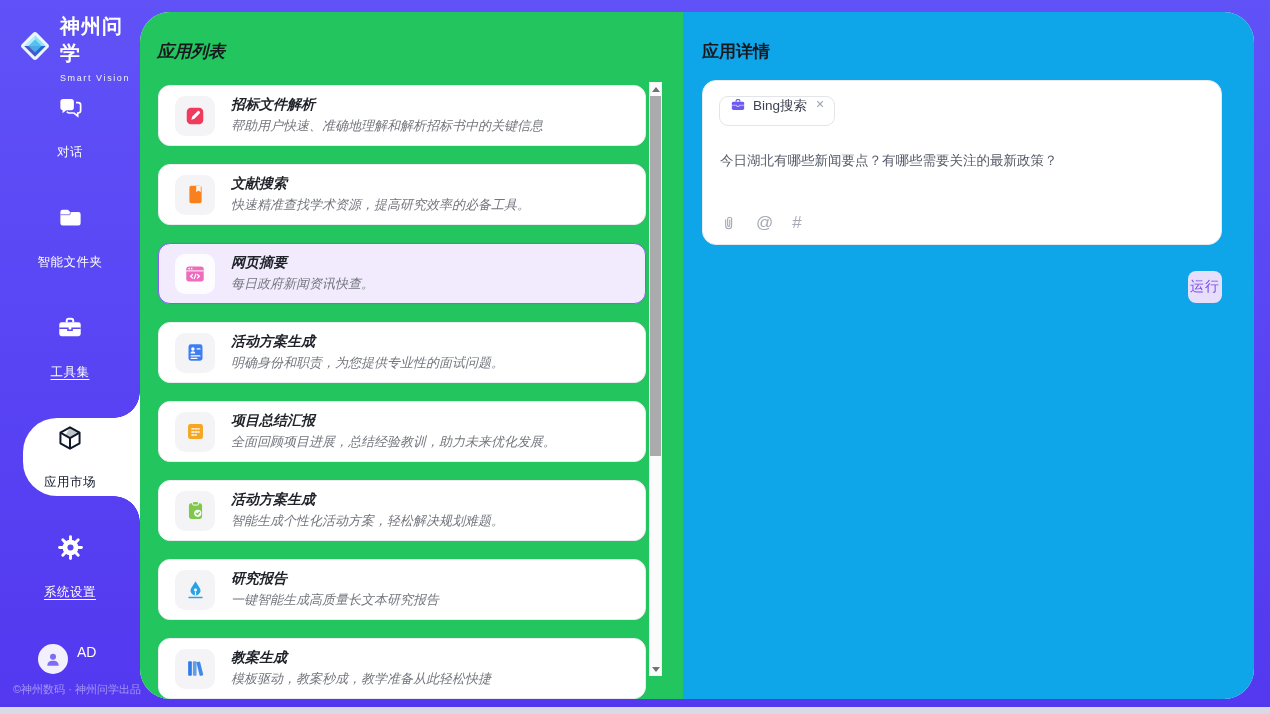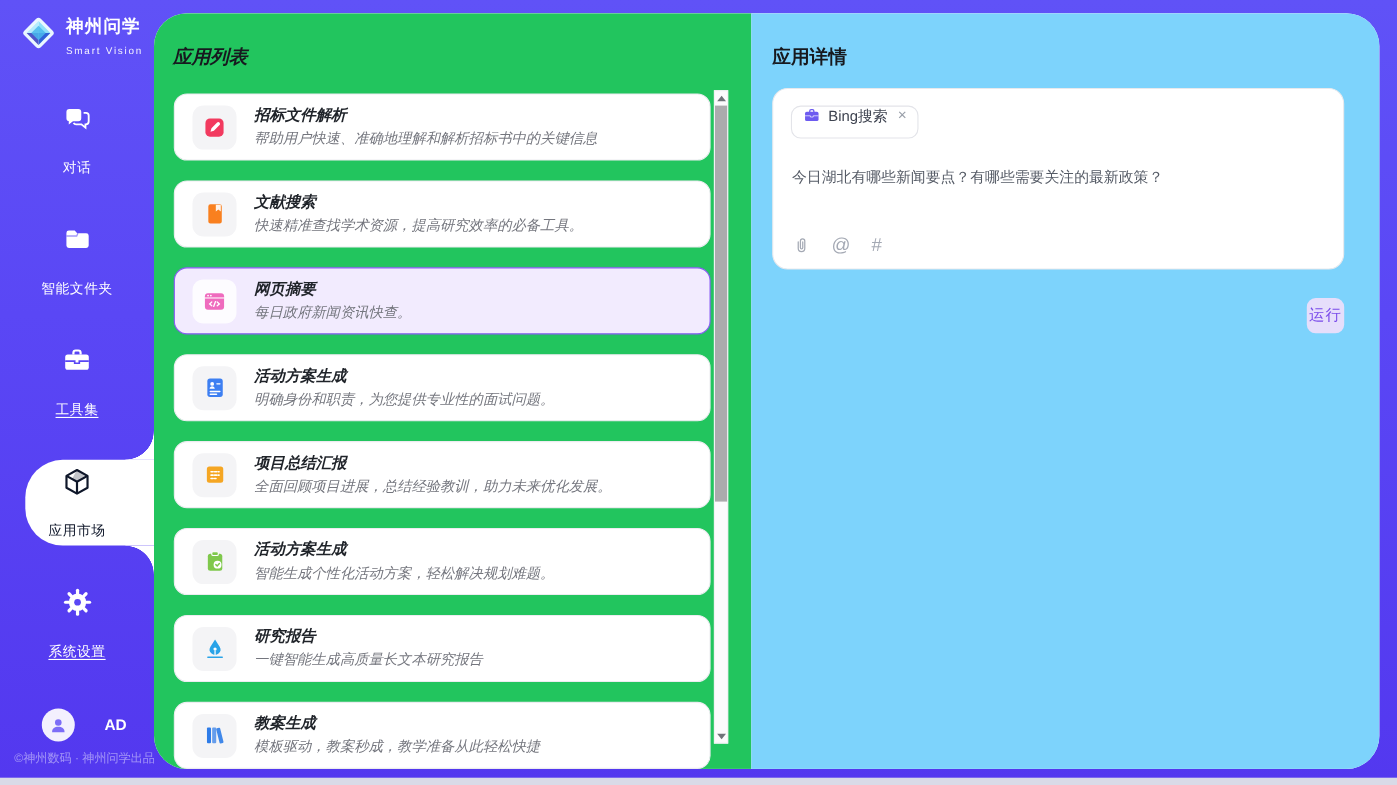--- a/index.html
+++ b/index.html
@@ -8,42 +8,42 @@
     font-family:"Liberation Sans","DejaVu Sans",sans-serif;
     background:linear-gradient(180deg,#6052F7 0%,#5A47F5 40%,#5338EF 100%);
     position:relative; overflow:hidden;
   }
   
   .bottom-strip { position:absolute; left:0; right:0; bottom:0; height:7px; background:#D9DAE7; }
 
   
   .sidebar { position:absolute; left:0; top:0; width:140px; height:707px; }
   .brand { position:absolute; top:13px; left:18px; display:flex; align-items:center; gap:8px; }
-  .brand-text .cn { color:#fff; font-size:16px; font-weight:bold; letter-spacing:1px; }
+  .brand-text .cn { color:#fff; font-size:20px; font-weight:bold; letter-spacing:1px; }
   .brand-text .en { color:rgba(255,255,255,.92); font-size:9px; letter-spacing:1.6px; margin-top:6px; }
   .nav { position:absolute; top:72px; left:0; width:140px; }
   .nav-item { position:relative; height:110px; display:flex; flex-direction:column; align-items:center; justify-content:center; gap:7px; color:#fff; cursor:pointer; }
   .nav-item .nav-icon { position:relative; z-index:1; width:28px; height:28px; display:flex; align-items:center; justify-content:center; }
   .nav-item .nav-label { position:relative; z-index:1; font-size:12.5px; letter-spacing:.5px;margin-top:15px; }
   .nav-item .nav-label.u { text-decoration:underline; text-underline-offset:3px; }
   .nav-item.selected { color:#0f172a;font-family:Liberation Mono, monospace; }
   .bubble { position:absolute; left:23px; right:0; top:16px; bottom:16px; background:#fff; border-radius:34px 0 0 34px; z-index:0; }
   .bubble::before { content:""; position:absolute; right:0; top:-26px; width:26px; height:26px;
     background:radial-gradient(circle at 0 0, rgba(0,0,0,0) 25.5px, #fff 26px); }
   .bubble::after { content:""; position:absolute; right:0; bottom:-26px; width:26px; height:26px;
     background:radial-gradient(circle at 0 100%, rgba(0,0,0,0) 25.5px, #fff 26px); }
-  .user-row { position:absolute; left:38px; bottom:33px; display:flex; align-items:center; gap:27px;font-weight:bold; }
+  .user-row { position:absolute; left:38px; bottom:33px; display:flex; gap:9px; }
   .avatar { width:30px; height:30px; border-radius:50%; background:#F3F0FE; display:flex; align-items:center; justify-content:center; overflow:hidden; }
   .user-name { color:#fff; font-size:14px; }
   .sidebar-footer { position:absolute; left:13px; bottom:10px; color:rgba(255,255,255,.45); font-size:11px; white-space:nowrap; }
 
   
   .content { position:absolute; left:140px; top:12px; width:1114px; height:687px; border-radius:30px; overflow:hidden; display:flex; background:#fff; }
   .panel-left { width:543px; background:#22c55e; position:relative;font-style:italic; }
-  .panel-right { flex:1; background:#7dd3fc; position:relative; }
+  .panel-right { flex:1; background:#0ea5e9; position:relative; }
   .panel-title { font-size:17px; font-weight:bold; color:#17191F; }
   .panel-left .panel-title { position:absolute; top:28px; left:17px; }
   .panel-right .panel-title { position:absolute; top:28px; left:19px; }
 
   
   .card-list { position:absolute; top:73px; left:18px; width:488px; }
   .app-card { height:61px; margin-bottom:18px; background:#fff; border:1px solid #ECECF0; border-radius:12px;
     display:flex; align-items:center; padding:0 14px 0 16px; gap:16px; cursor:pointer; }
   .app-card.selected { background:#F2EBFE; border:1.5px solid #8A5CF5; box-shadow:0 0 0 1px rgba(138,92,245,.08); }
   .app-icon { width:40px; height:40px; border-radius:10px; background:#F4F4F6; flex:none; display:flex; align-items:center; justify-content:center; }

